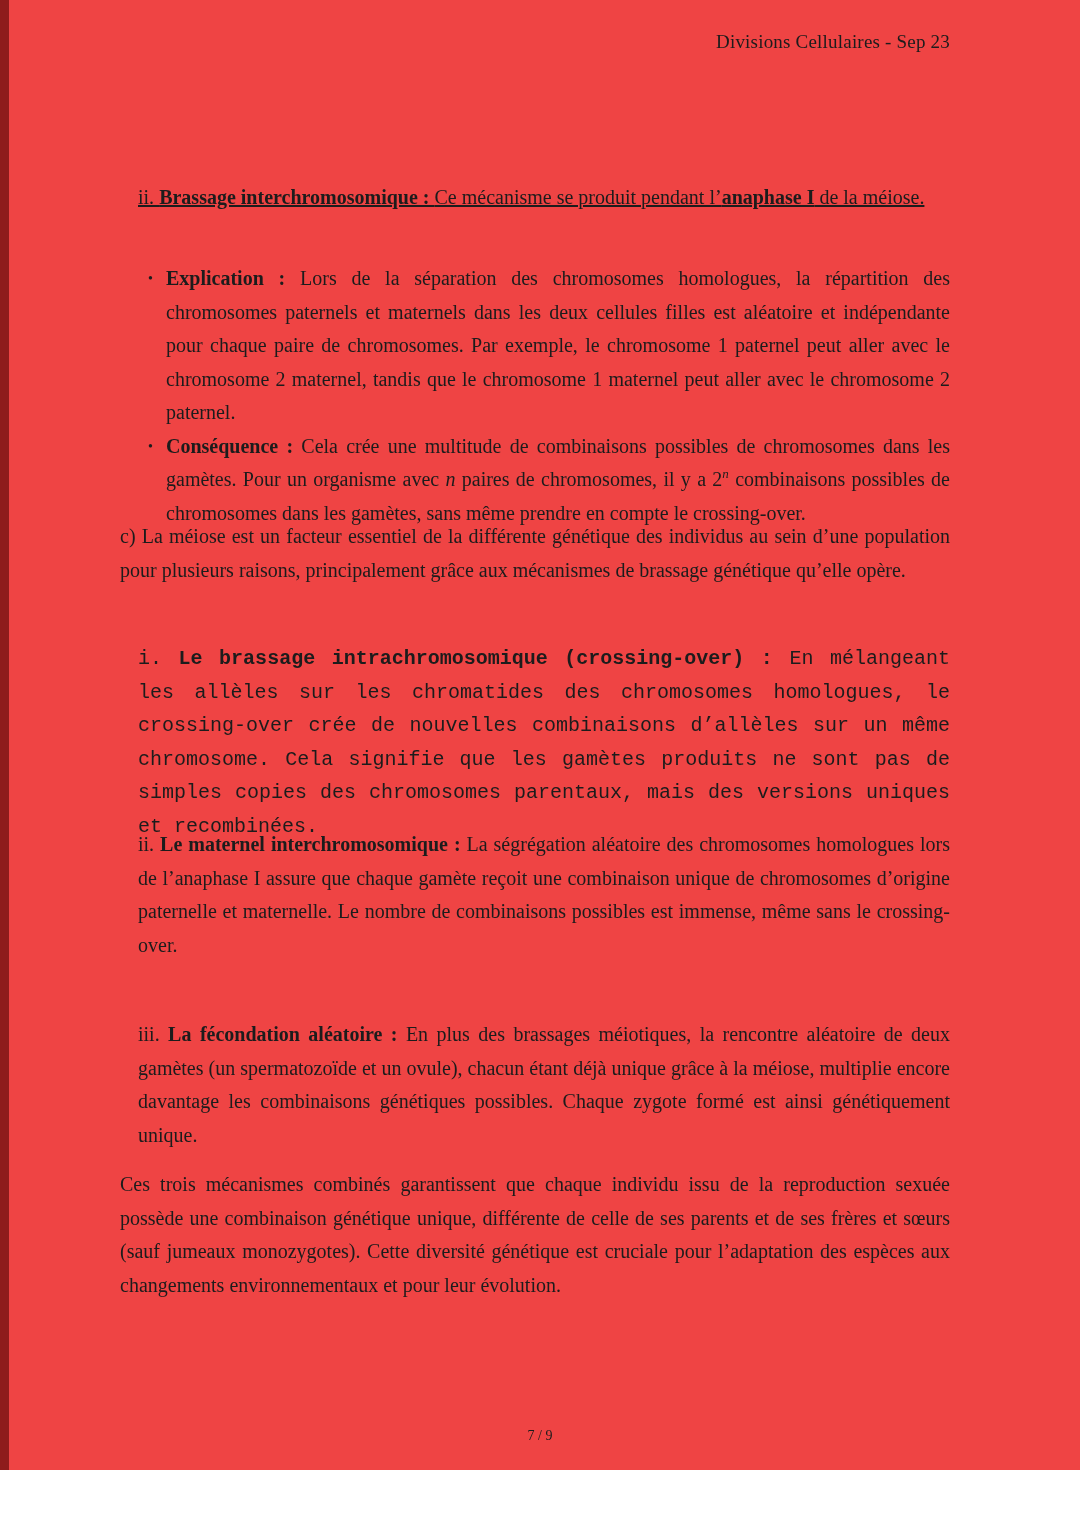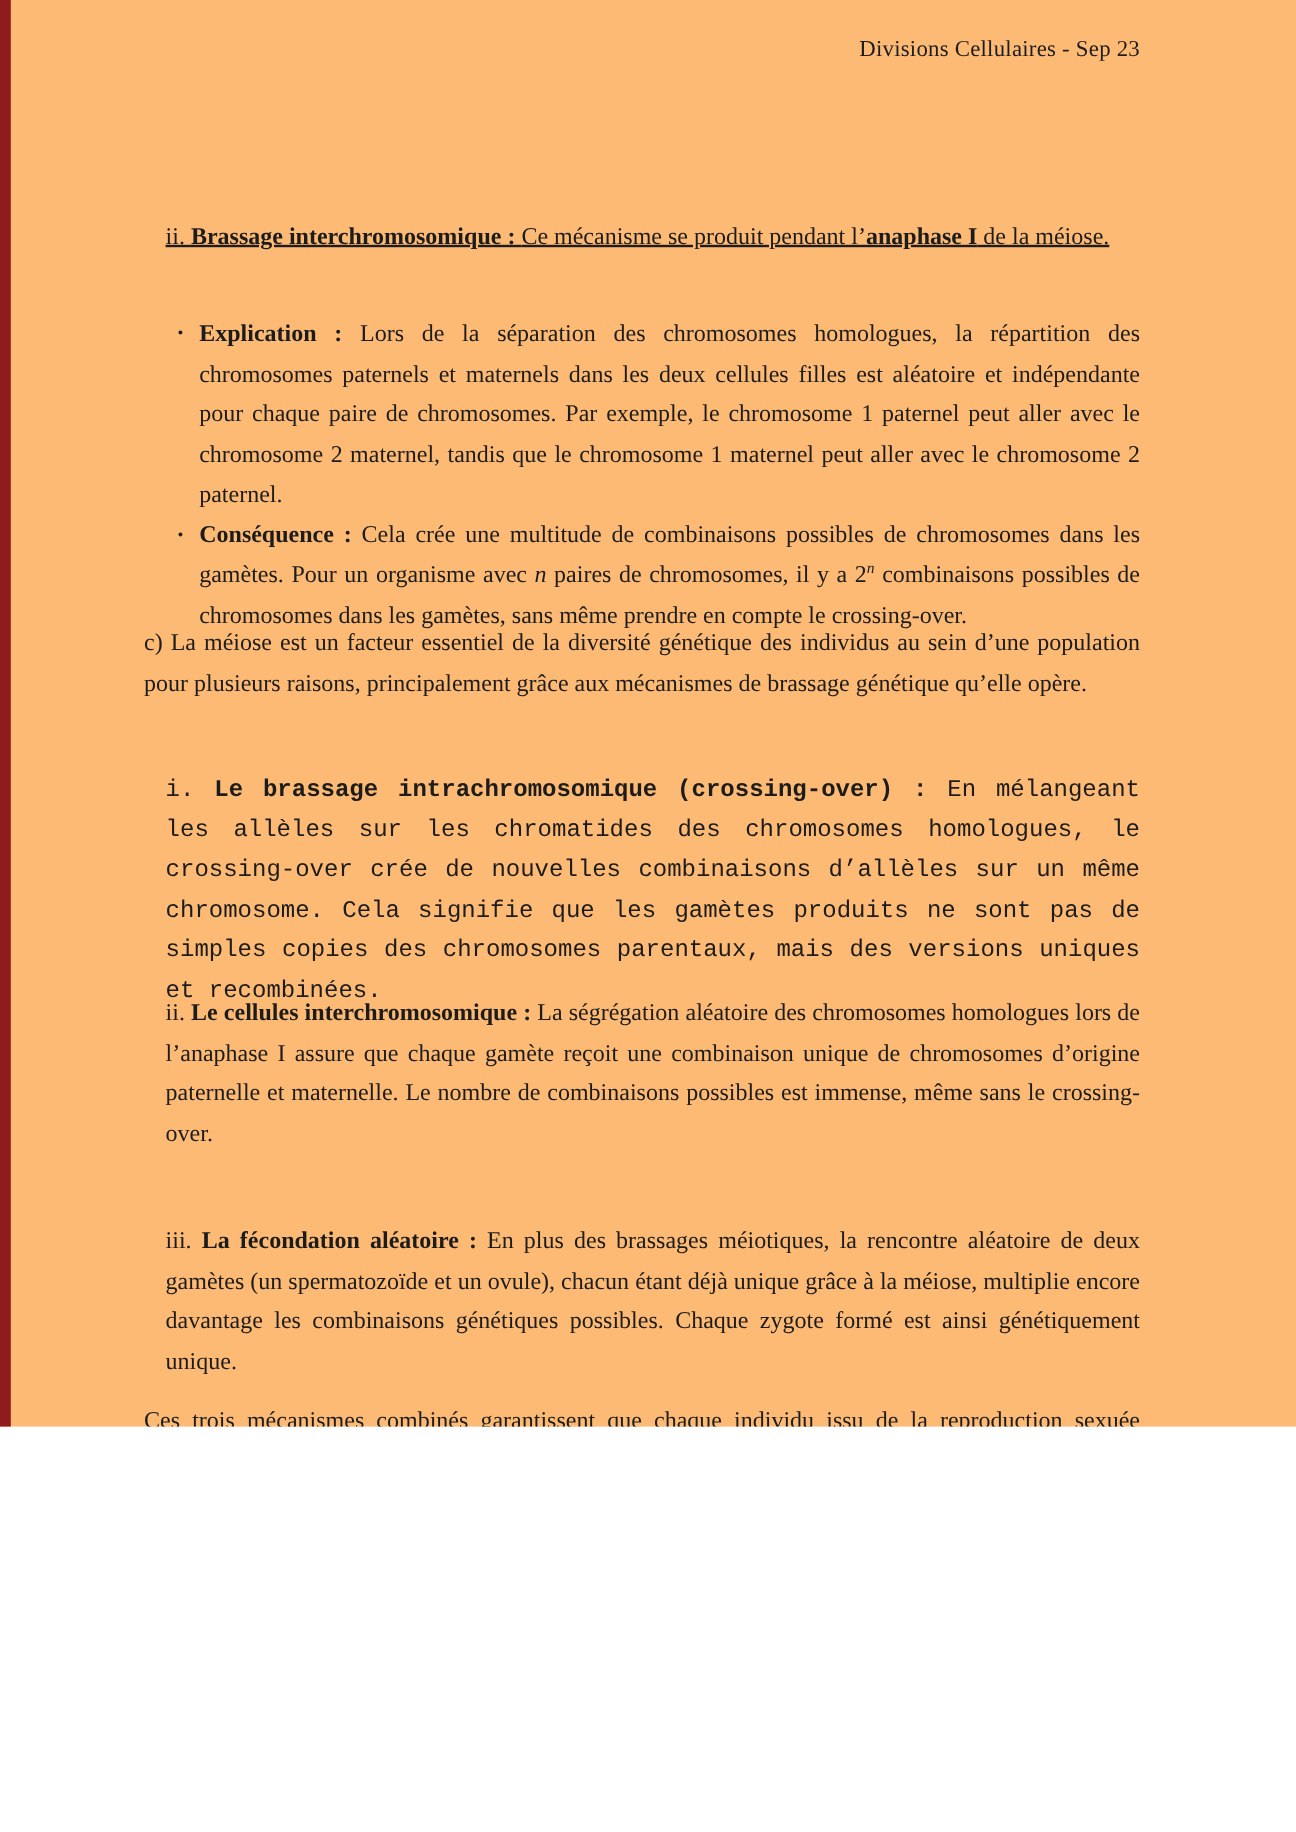--- a/index.html
+++ b/index.html
@@ -1,20 +1,20 @@
 <!DOCTYPE html>
 <html lang="fr"><head>
 <meta charset="utf-8">
 <style>
   html, body { margin: 0; padding: 0; background: #ffffff; }
   .page {
     position: relative;
     width: 1080px;
-    height: 1189px;
-    background: #fdba74;
+    height: 1470px;
+    background: #ef4444;
     overflow: hidden;
   }
   .serif {
     font-family: "Liberation Serif", "DejaVu Serif", serif;
     color: #1c1c1c;
   }
   .txt {
     font-family: "Liberation Serif", "DejaVu Serif", serif;
     font-size: 20px;
     line-height: 33.5px;
@@ -119,25 +119,25 @@
       <p class="txt bullet-body" style="margin:0"><span class="b">Explication : </span><span>Lors de la séparation des chromosomes homologues, la répartition des chromosomes paternels et maternels dans les deux cellules filles est aléatoire et indépendante pour chaque paire de chromosomes. Par exemple, le chromosome 1 paternel peut aller avec le chromosome 2 maternel, tandis que le chromosome 1 maternel peut aller avec le chromosome 2 paternel.</span></p>
     </div>
 
     <div class="bullet-item">
       <span class="bullet-marker txt">•</span>
       <p class="txt bullet-body" style="margin:0"><span class="b">Conséquence : </span><span>Cela crée une multitude de combinaisons possibles de chromosomes dans les gamètes. Pour un organisme avec </span><span class="i">n</span><span> paires de chromosomes, il y a 2</span><sup class="exp">n</sup><span> combinaisons possibles de chromosomes dans les gamètes, sans même prendre en compte le crossing-over.</span></p>
     </div>
 
   </div>
 
-  <p class="txt p-c">c) La méiose est un facteur essentiel de la diversité génétique des individus au sein d’une population pour plusieurs raisons, principalement grâce aux mécanismes de brassage génétique qu’elle opère.</p>
+  <p class="txt p-c">c) La méiose est un facteur essentiel de la différente génétique des individus au sein d’une population pour plusieurs raisons, principalement grâce aux mécanismes de brassage génétique qu’elle opère.</p>
 
   <p class="txt section section-i"><span>i. </span><span class="b">Le brassage intrachromosomique (crossing-over) : </span><span>En mélangeant les allèles sur les chromatides des chromosomes homologues, le crossing-over crée de nouvelles combinaisons d’allèles sur un même chromosome. Cela signifie que les gamètes produits ne sont pas de simples copies des chromosomes parentaux, mais des versions uniques et recombinées.</span></p>
 
-  <p class="txt section section-ii"><span>ii. </span><span class="b">Le cellules interchromosomique : </span><span>La ségrégation aléatoire des chromosomes homologues lors de l’anaphase I assure que chaque gamète reçoit une combinaison unique de chromosomes d’origine paternelle et maternelle. Le nombre de combinaisons possibles est immense, même sans le crossing-over.</span></p>
+  <p class="txt section section-ii"><span>ii. </span><span class="b">Le maternel interchromosomique : </span><span>La ségrégation aléatoire des chromosomes homologues lors de l’anaphase I assure que chaque gamète reçoit une combinaison unique de chromosomes d’origine paternelle et maternelle. Le nombre de combinaisons possibles est immense, même sans le crossing-over.</span></p>
 
   <p class="txt p-closing">Ces trois mécanismes combinés garantissent que chaque individu issu de la reproduction sexuée possède une combinaison génétique unique, différente de celle de ses parents et de ses frères et sœurs (sauf jumeaux monozygotes). Cette diversité génétique est cruciale pour l’adaptation des espèces aux changements environnementaux et pour leur évolution.</p>
 
   <p class="txt section section-iii"><span>iii. </span><span class="b">La fécondation aléatoire : </span><span>En plus des brassages méiotiques, la rencontre aléatoire de deux gamètes (un spermatozoïde et un ovule), chacun étant déjà unique grâce à la méiose, multiplie encore davantage les combinaisons génétiques possibles. Chaque zygote formé est ainsi génétiquement unique.</span></p>
 
   <div class="page-footer serif">7 / 9</div>
 
   <div class="bottom-bar" style="background-color: rgb(61, 161, 68);"></div>
 
 </div>

